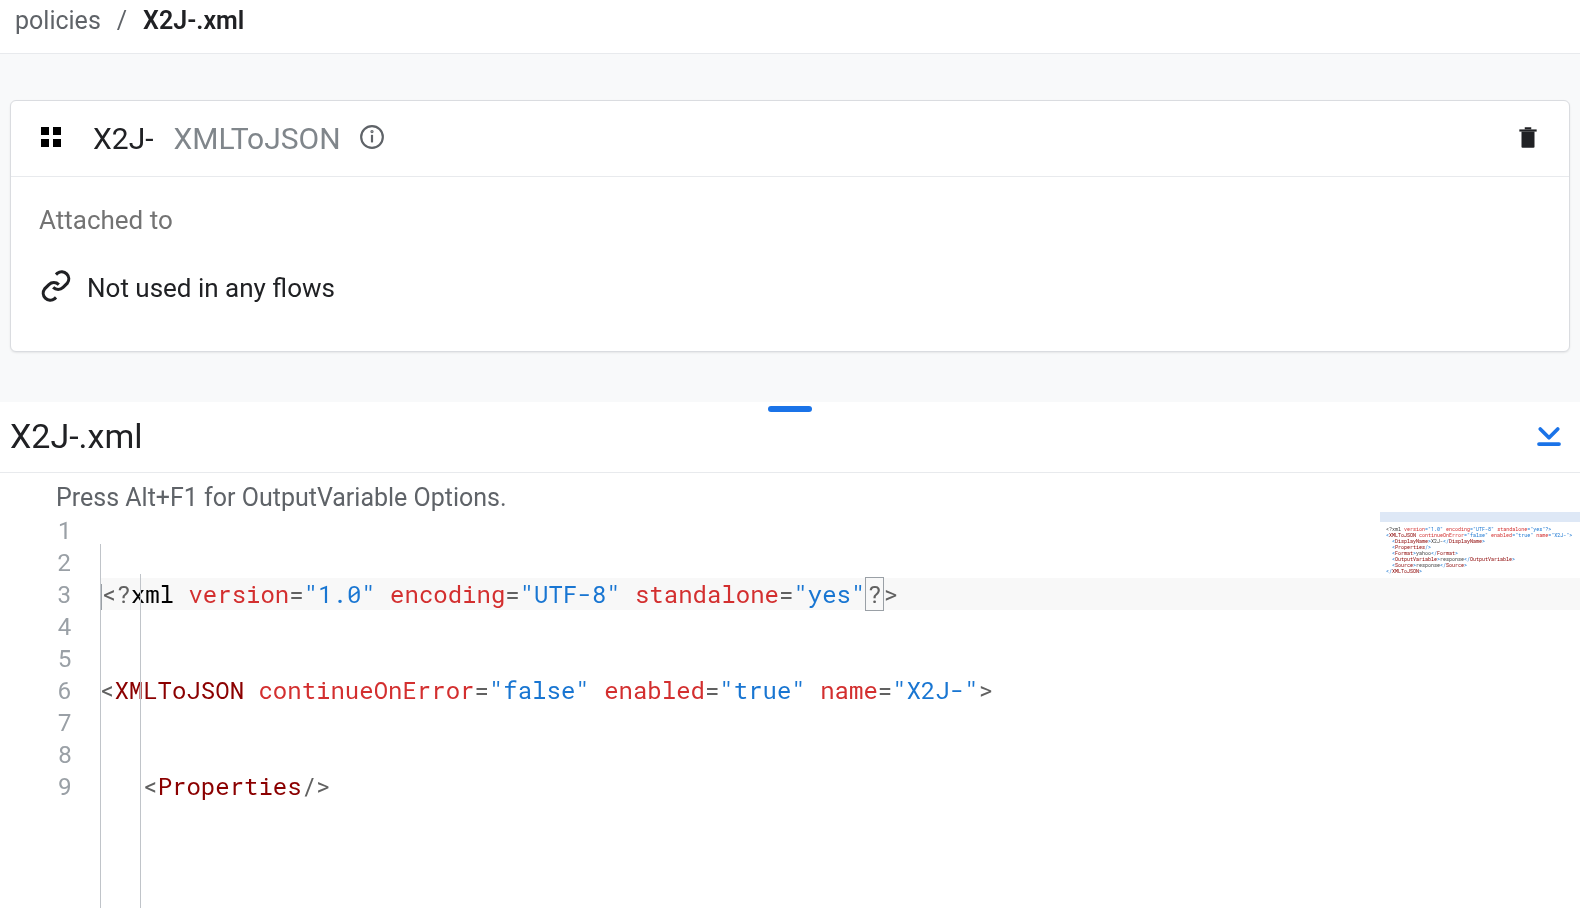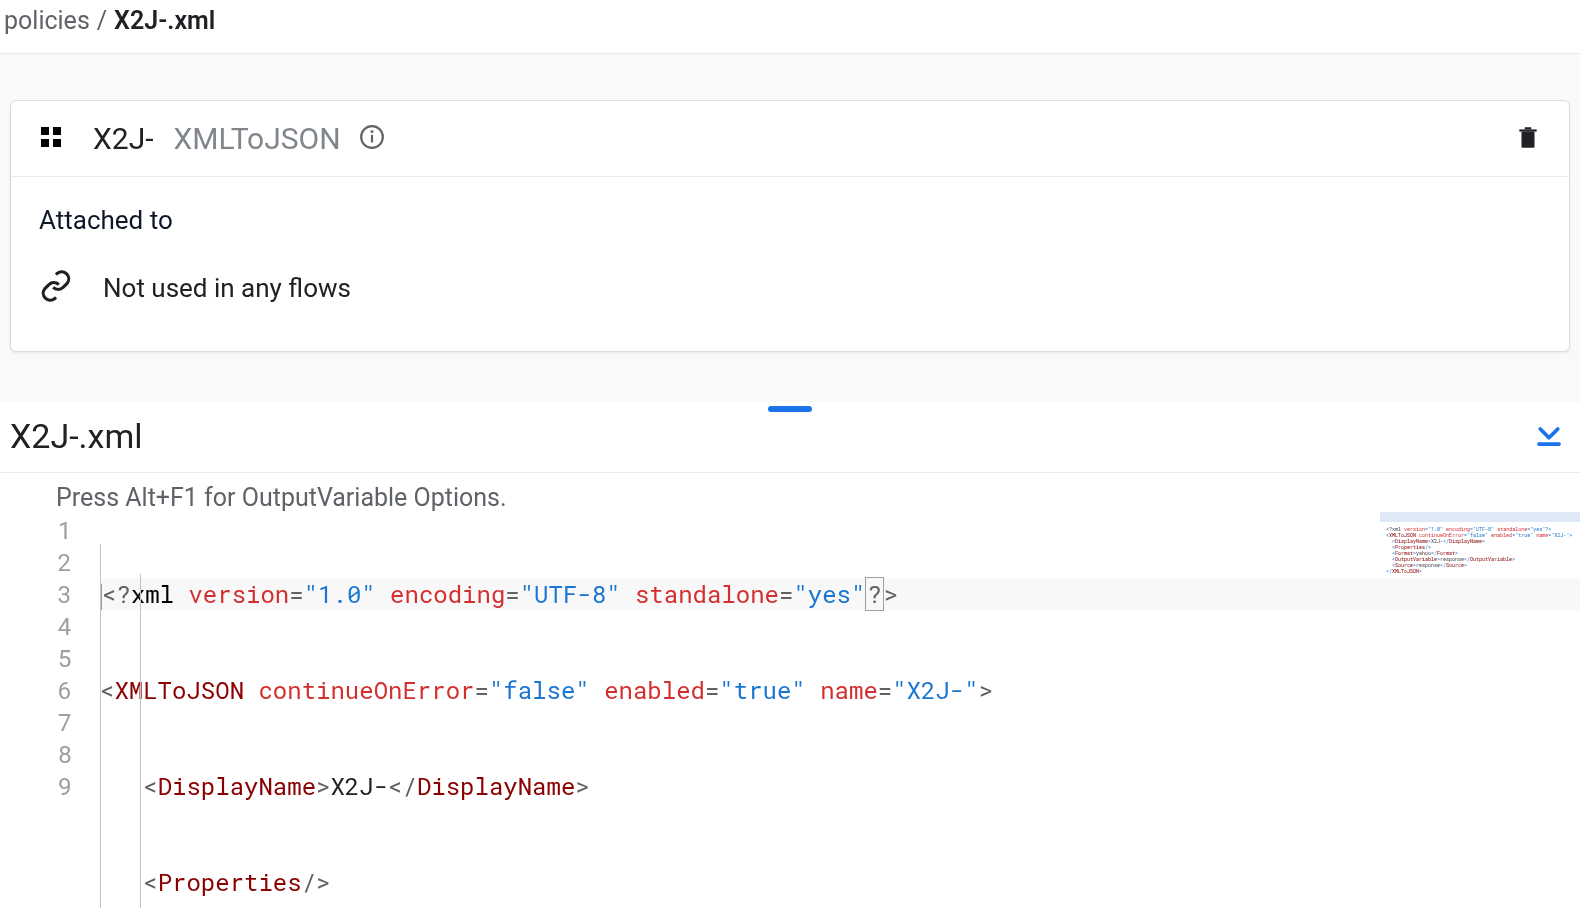--- a/index.html
+++ b/index.html
@@ -1,19 +1,19 @@
 <!DOCTYPE html>
 <html><head>
 <meta charset="utf-8">
 <style>
   * { box-sizing: border-box; margin: 0; padding: 0; }
   html, body { width: 1580px; height: 908px; font-family: "Google Sans", Roboto, "Helvetica Neue", Arial, sans-serif; background: #fff; color: #202124; }
   
   
-  .breadcrumb { padding: 6px 10px 18px 4px; font-size: 25px; display: flex; align-items: center; gap: 7px; }
+  .breadcrumb { padding: 6px 10px 18px 15px; font-size: 25px; display: flex; align-items: center; gap: 16px; }
   .breadcrumb .folder { color: #5f6368; }
   .breadcrumb .sep { color: #5f6368; }
   .breadcrumb .file { font-weight: 600; color: #202124; }
   
   .gray-area { background: #f8f9fa; border-top: 1px solid #e8eaed; padding: 46px 10px 50px 10px; }
   
   
   .card { background: #fff; border: 1px solid #dadce0; border-radius: 6px; box-shadow: 0 1px 2px rgba(0,0,0,0.08); }
   .card-header { display: flex; align-items: center; padding: 20px 28px 20px 28px; border-bottom: 1px solid #e8eaed; }
   .drag-icon { width: 28px; height: 28px; margin-right: 26px; position: relative; }
@@ -22,22 +22,22 @@
   .drag-icon .b2 { width: 8px; height: 8px; left: 14px; top: 2px; }
   .drag-icon .b3 { width: 8px; height: 8px; left: 2px; top: 14px; }
   .drag-icon .b4 { width: 8px; height: 8px; left: 14px; top: 14px; }
   .policy-name { font-size: 30px; color: #202124; margin-right: 20px; }
   .policy-type { font-size: 30px; color: #80868b; margin-right: 18px; }
   .info-icon { color: #5f6368; }
   .spacer { flex: 1; }
   .trash-icon { color: #202124; cursor: pointer; }
   
   .card-body { padding: 28px 28px 44px 28px; }
-  .attached-label { font-size: 26px; color: #0f172a; margin-bottom: 34px; }
-  .attached-row { display: flex; align-items: center; gap: 30px; }
+  .attached-label { font-size: 26px; color: #737373; margin-bottom: 34px; }
+  .attached-row { display: flex; align-items: center; gap: 14px; }
   .link-icon { color: #202124; }
   .attached-text { font-size: 26px; color: #202124; }
   
   
   .drag-handle-row { display: flex; justify-content: center; padding-top: 4px; }
   .drag-handle { width: 44px; height: 6px; background: #1a73e8; border-radius: 3px; cursor: ns-resize; }
   
   
   .editor-header { display: flex; align-items: center; padding: 4px 16px 16px 10px; border-bottom: 1px solid #e8eaed; }
   .editor-title { font-size: 34px; font-weight: 400; color: #202124; }
@@ -147,21 +147,20 @@
     <div>4</div>
     <div>5</div>
     <div>6</div>
     <div>7</div>
     <div>8</div>
     <div>9</div>
   </div>
   <div class="code">
     <div class="code-line hl"><span class="cursor-box"></span><span class="t-punct">&lt;?</span><span class="t-piname">xml</span> <span class="t-attr">version</span><span class="t-punct">=</span><span class="t-val">"1.0"</span> <span class="t-attr">encoding</span><span class="t-punct">=</span><span class="t-val">"UTF-8"</span> <span class="t-attr">standalone</span><span class="t-punct">=</span><span class="t-val">"yes"</span><span class="t-punct" style="border:1px solid #9aa0a6; padding:0 1px;">?</span><span class="t-punct">&gt;</span></div>
     <div class="code-line"><span class="t-punct">&lt;</span><span class="t-tag">XMLToJSON</span> <span class="t-attr">continueOnError</span><span class="t-punct">=</span><span class="t-val">"false"</span> <span class="t-attr">enabled</span><span class="t-punct">=</span><span class="t-val">"true"</span> <span class="t-attr">name</span><span class="t-punct">=</span><span class="t-val">"X2J-"</span><span class="t-punct">&gt;</span></div>
-    <div class="code-line">   <span class="t-punct">&lt;</span><span class="t-tag">DisplayName</span><span class="t-punct">&gt;</span><span class="t-text">X2J-</span><span class="t-punct">&lt;/</span><span class="t-tag">DisplayName</span><span class="t-punct">&gt;</span></div>
     <div class="code-line">   <span class="t-punct">&lt;</span><span class="t-tag">Properties</span><span class="t-punct">/&gt;</span></div>
     
     
     
     
     
     <div class="fold-line"></div>
     <div class="fold-line-2"></div>
     
     <div class="minimap">

